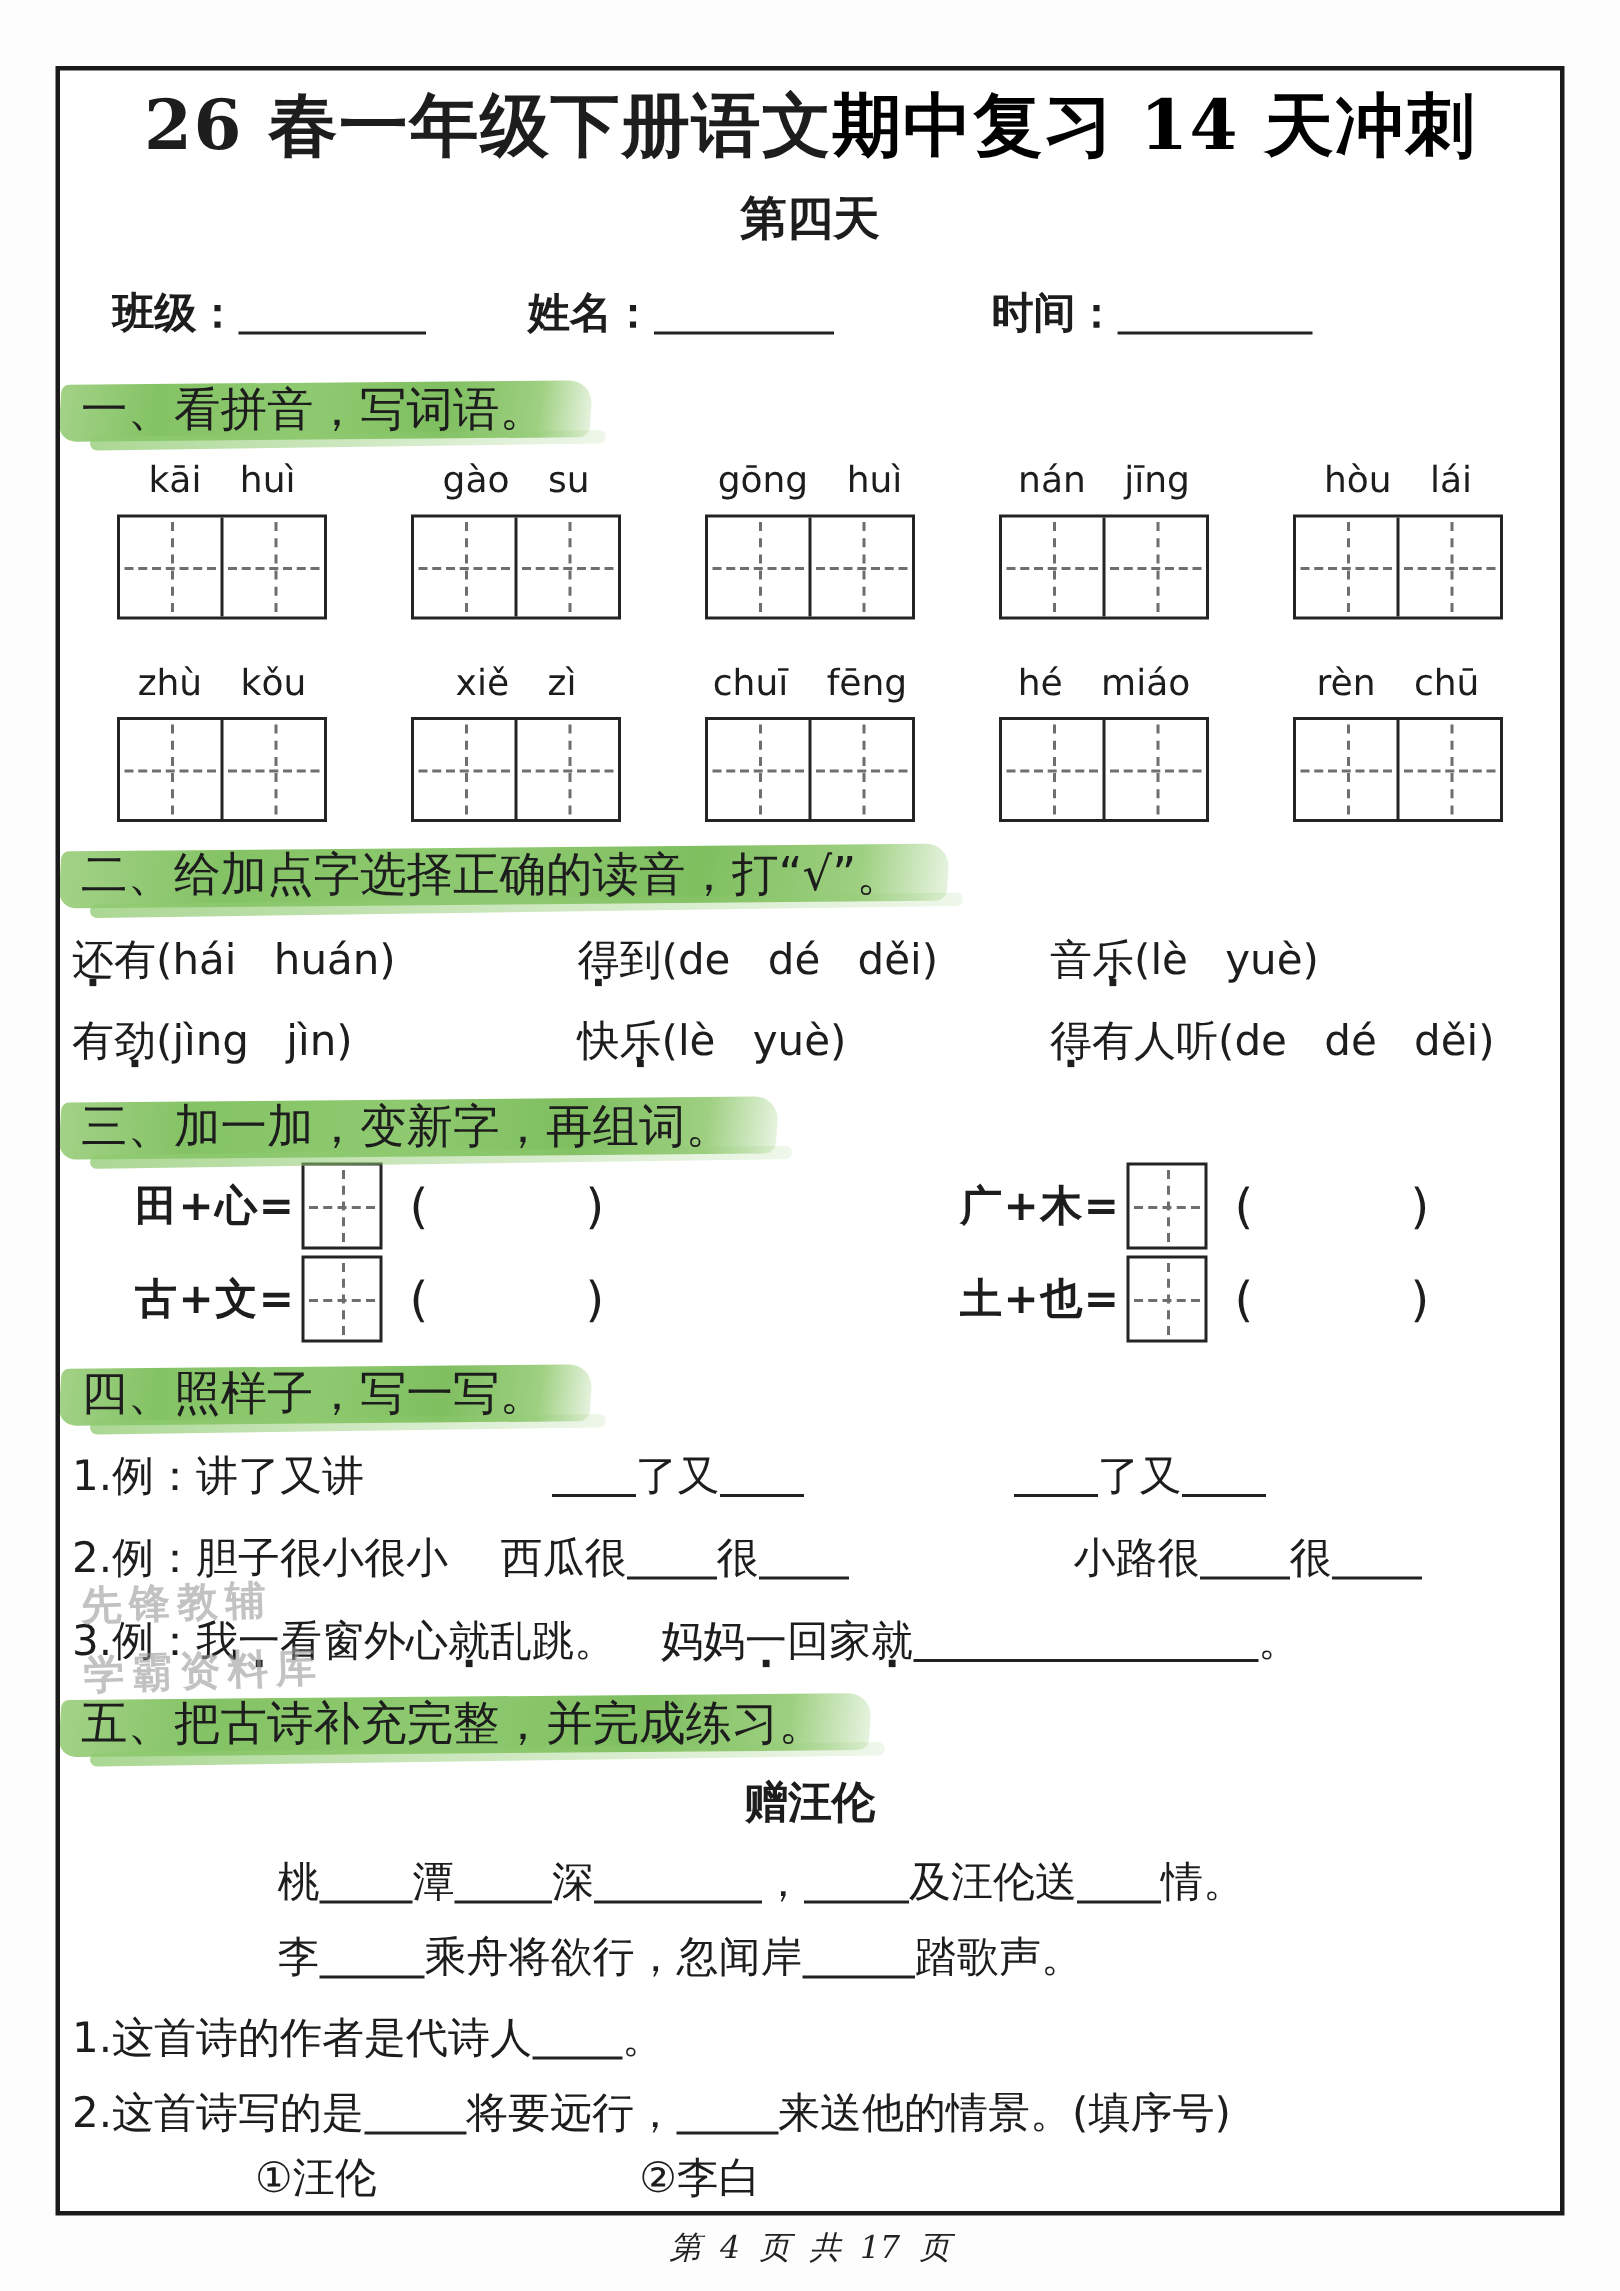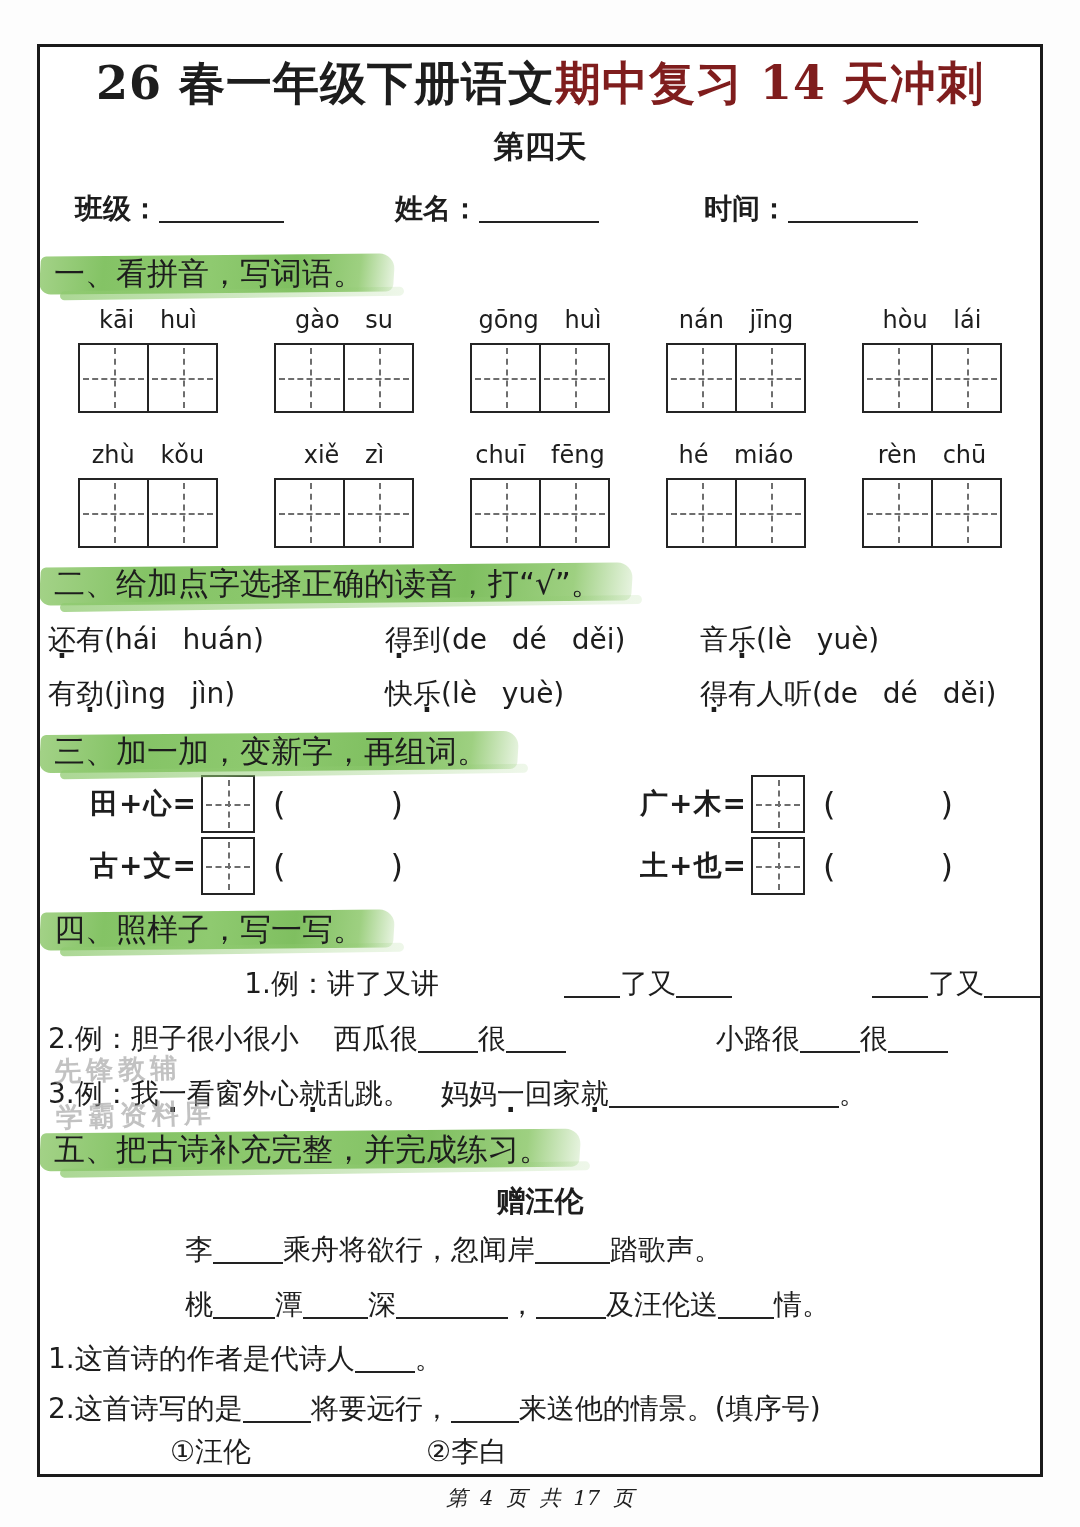--- a/index.html
+++ b/index.html
@@ -6,24 +6,24 @@
   html,body { width:1080px; height:1527px; background:#fdfdfd;
     font-family:"DejaVu Sans", sans-serif; color:#1d1d1d; }
   body { position:relative; overflow:hidden; }
 
   .frame { position:absolute; left:37px; top:44px; width:1006px; height:1433px;
     border:3px solid #1a1a1a; background:#fff; overflow:hidden; }
 
   
   .title-row { margin-top:8px; text-align:center; font-size:46px; line-height:56px;
     font-weight:700; font-family:"DejaVu Serif", serif; letter-spacing:1px; white-space:nowrap; }
-  .title-red { color:#7f1d1d; }
+  .title-red { color:#000000; }
   .subtitle { margin-top:16px; text-align:center; font-size:31px; line-height:38px; font-weight:700; }
   .fields { margin-top:26px; display:flex; font-size:28px; line-height:36px; font-weight:700; }
-  .fld-class { margin-left:35px; } .fld-name { margin-left:111px; } .fld-time { margin-left:105px; }
+  .fld-class { margin-left:35px; } .fld-name { margin-left:68px; } .fld-time { margin-left:105px; }
   .fline { display:inline-block; border-bottom:2.5px solid #222; height:30px; vertical-align:-5px; }
   .fl125 { width:125px; } .fl120 { width:120px; } .fl130 { width:130px; }
 
   
   .sec-title { font-size:31px; line-height:44px; font-weight:400; padding-left:14px; }
   .hl { display:inline-block; position:relative; z-index:1; padding-right:30px; }
   .hl::before { content:""; position:absolute; z-index:-1; left:-14px; right:0; top:4px; bottom:2px;
     background:linear-gradient(93deg,#a3d287 0%,#84c365 18%,#8fca70 48%,#7fbf60 72%,#9ed081 90%,rgba(158,208,129,.25) 100%);
     border-radius:5px 16px 7px 12px; transform:skewX(-4deg) rotate(-.5deg); }
   .hl::after { content:""; position:absolute; z-index:-1; left:6px; right:-10px; bottom:-3px; height:9px;
@@ -61,21 +61,21 @@
   .formula { font-weight:600; letter-spacing:1px; }
   .tzg1 { width:54px; height:58px; border:2px solid #242424; position:relative; margin-left:4px; background:#fff; }
   .tzg1::before { content:""; position:absolute; left:50%; top:3px; bottom:3px; border-left:2px dashed #6e6e6e; }
   .tzg1::after  { content:""; position:absolute; top:50%; left:3px; right:3px; border-top:2px dashed #6e6e6e; }
   .paren { font-size:32px; font-weight:400; }
   .p-open { margin-left:18px; } .p-close { margin-left:105px; }
 
   
   .sec4-title { margin-top:12px; }
   .s4-row { display:flex; align-items:baseline; padding-left:8px; font-size:28px; line-height:38px; white-space:nowrap; }
-  .s4-row.i1 { margin-top:14px;justify-content:flex-end; } .s4-row.i2 { margin-top:17px; } .s4-row.i3 { margin-top:17px; }
+  .s4-row.i1 { margin-top:14px; } .s4-row.i2 { margin-top:17px; } .s4-row.i3 { margin-top:17px; }
   .bl { display:inline-block; border-bottom:2.5px solid #222; height:28px; vertical-align:-5px; }
   .w56{width:56px;} .w60{width:60px;} .w62{width:62px;} .w65{width:65px;} .w68{width:68px;}
   .w70{width:70px;} .w75{width:75px;} .w112{width:112px;} .w230{width:230px;}
   .g1-i1 { margin-left:125px; } .g2-i1 { margin-left:140px; }
   .g1-i2 { margin-left:35px; }  .g2-i2 { margin-left:150px; }
   .ans-i3 { margin-left:30px; }
 
   
   .sec5-title { margin-top:14px; position:relative; }
   .poem-title { margin-top:12px; text-align:center; font-size:29px; line-height:36px; font-weight:600; }
@@ -229,23 +229,23 @@
   <div class="s4-row i3">
     <span>3.例：</span>
     <span><span>我</span><span class="dc">一</span><span>看窗外心</span><span class="dc">就</span><span>乱跳。</span></span>
     <span class="ans-i3"><span>妈妈</span><span class="dc">一</span><span>回家</span><span class="dc">就</span><span class="bl w230"></span><span>。</span></span>
   </div>
 
   <div class="sec-title sec5-title"><span class="hl">五、把古诗补充完整，并完成练习。</span></div>
 
   <div class="poem-title">赠汪伦</div>
 
+  <div class="poem-line l2"><span>桃</span><span class="bl w62"></span><span>潭</span><span class="bl w65"></span><span>深</span><span class="bl w112"></span><span>，</span><span class="bl w70"></span><span>及汪伦送</span><span class="bl w56"></span><span>情。</span></div>
+
   <div class="poem-line l1"><span>李</span><span class="bl w70"></span><span>乘舟将欲行，忽闻岸</span><span class="bl w75"></span><span>踏歌声。</span></div>
-
-  <div class="poem-line l2"><span>桃</span><span class="bl w62"></span><span>潭</span><span class="bl w65"></span><span>深</span><span class="bl w112"></span><span>，</span><span class="bl w70"></span><span>及汪伦送</span><span class="bl w56"></span><span>情。</span></div>
 
   <div class="q-line q1"><span>1.这首诗的作者是代诗人</span><span class="bl w60"></span><span>。</span></div>
 
   <div class="q-line q2"><span>2.这首诗写的是</span><span class="bl w68"></span><span>将要远行，</span><span class="bl w68"></span><span>来送他的情景。(填序号)</span></div>
 
   <div class="opt-row">
     <span>①汪伦</span>
     <span>②李白</span>
   </div>
 

